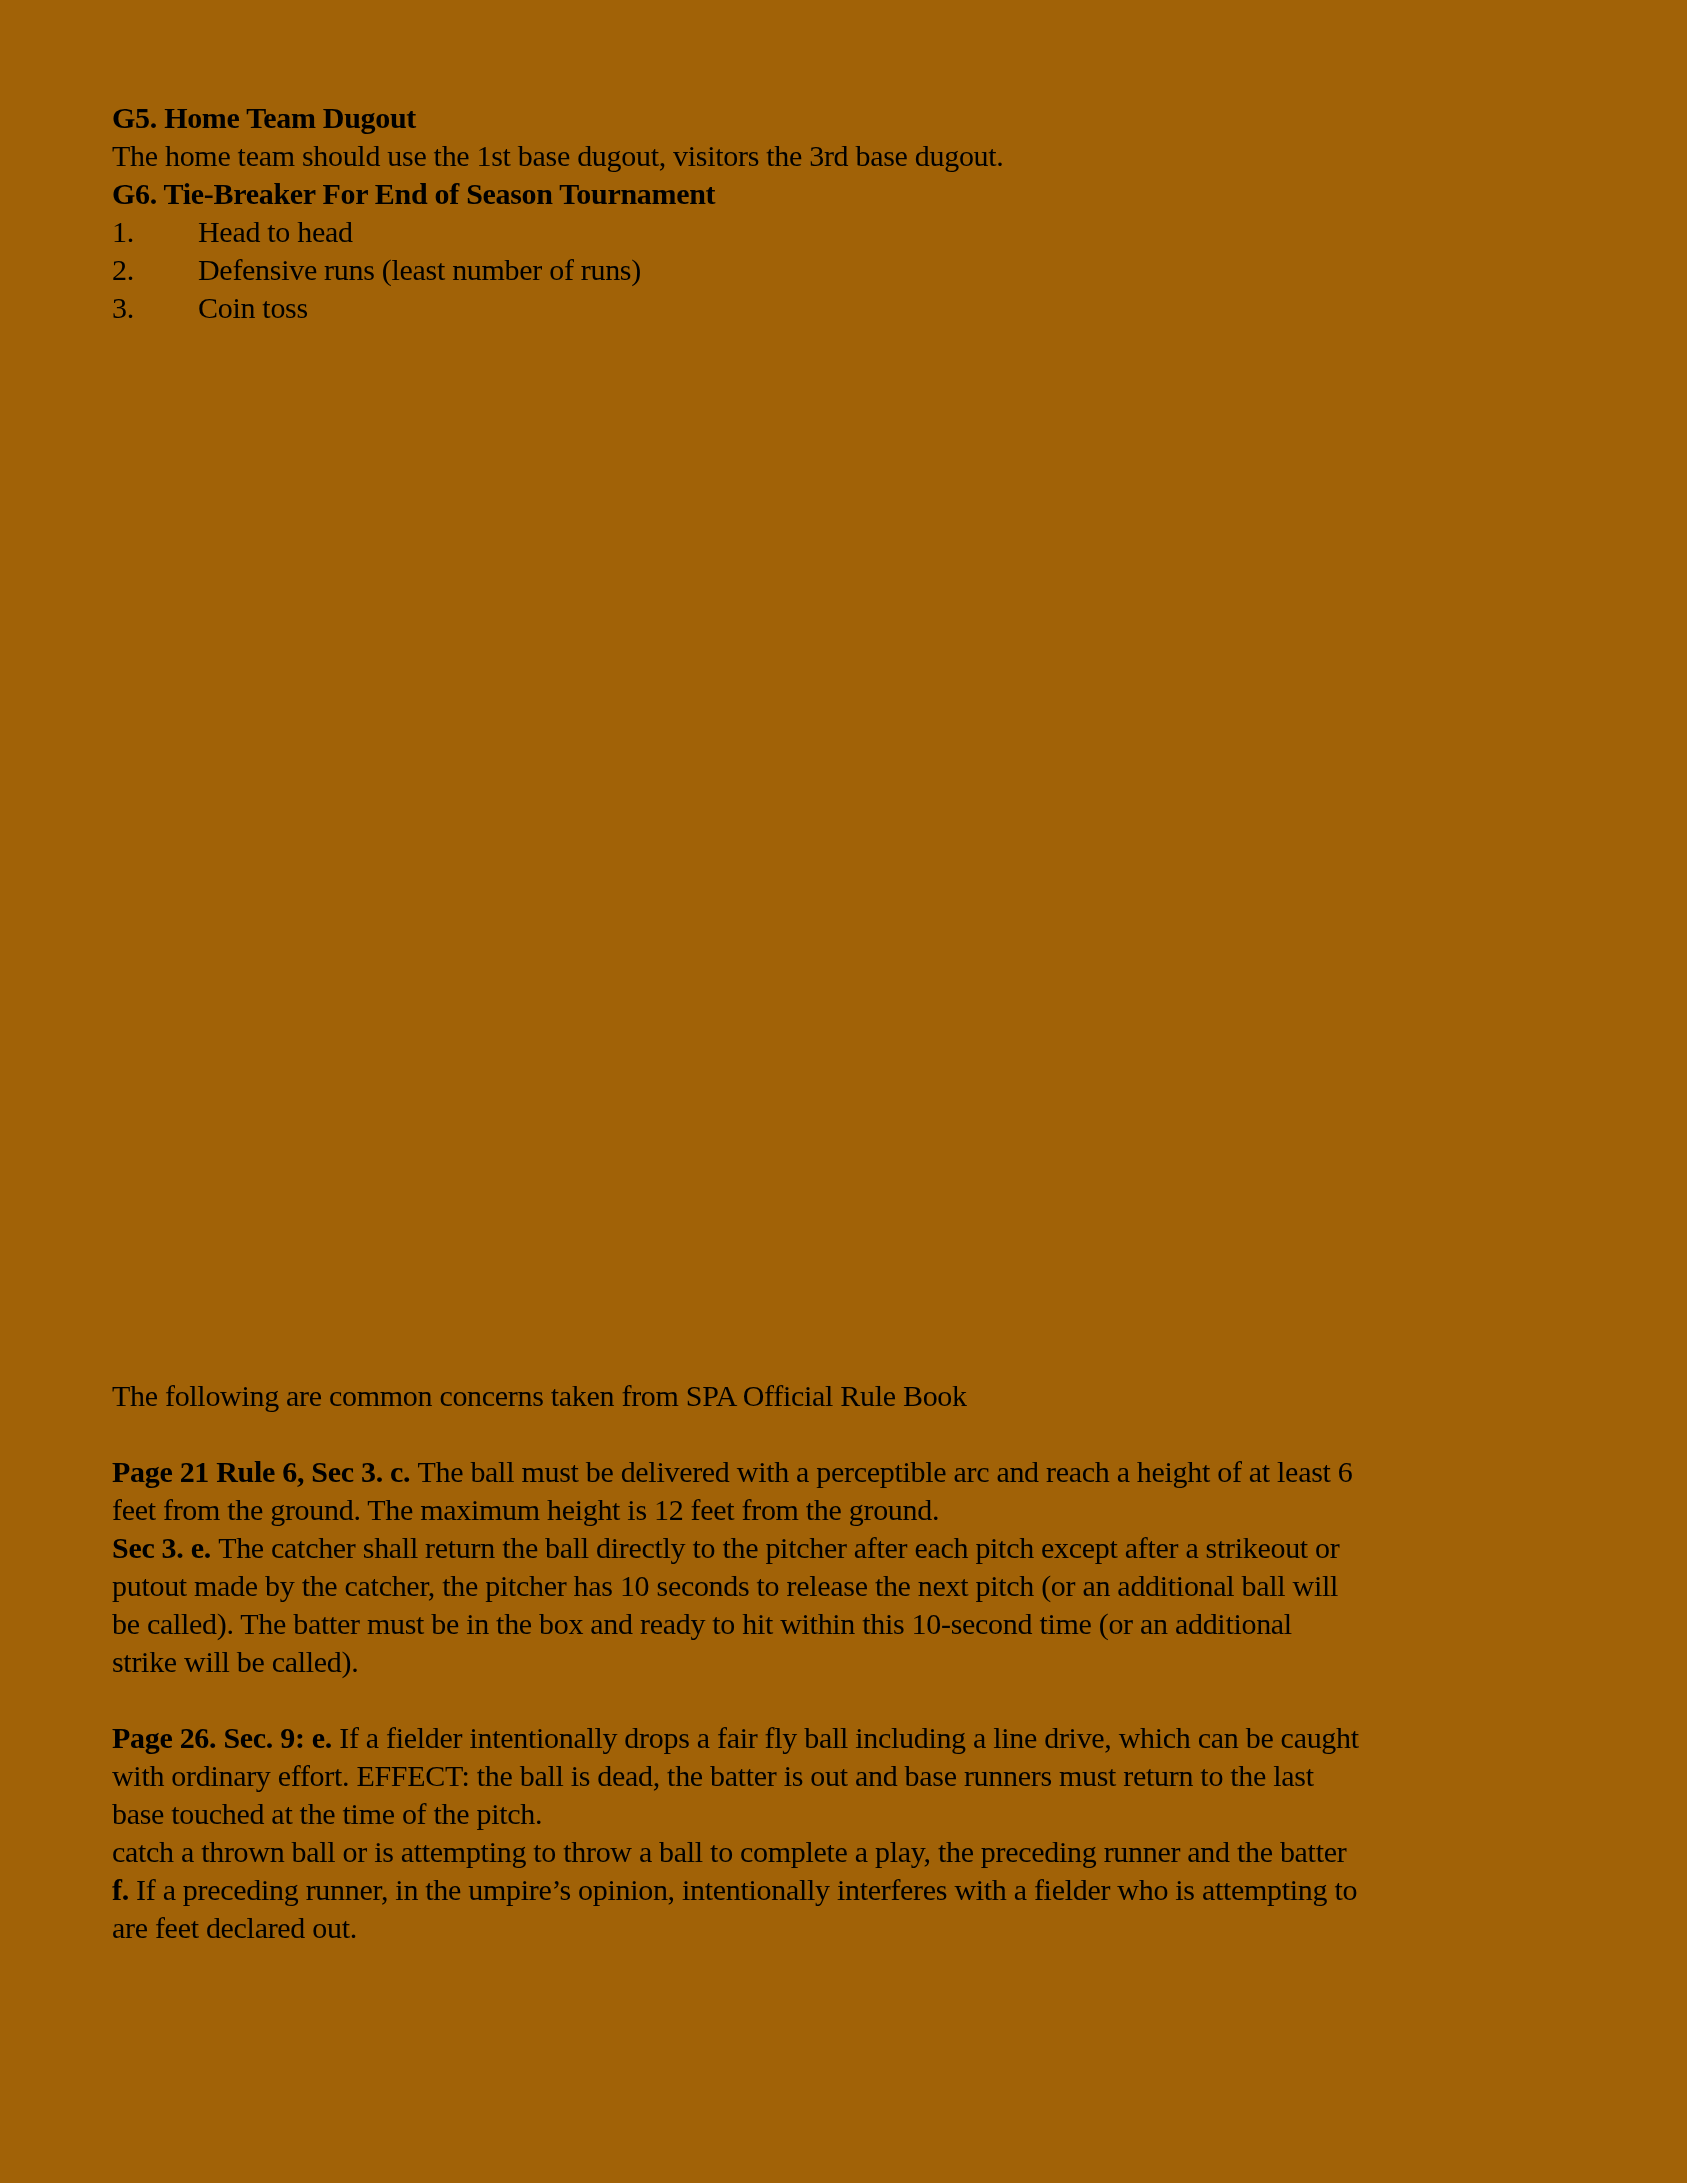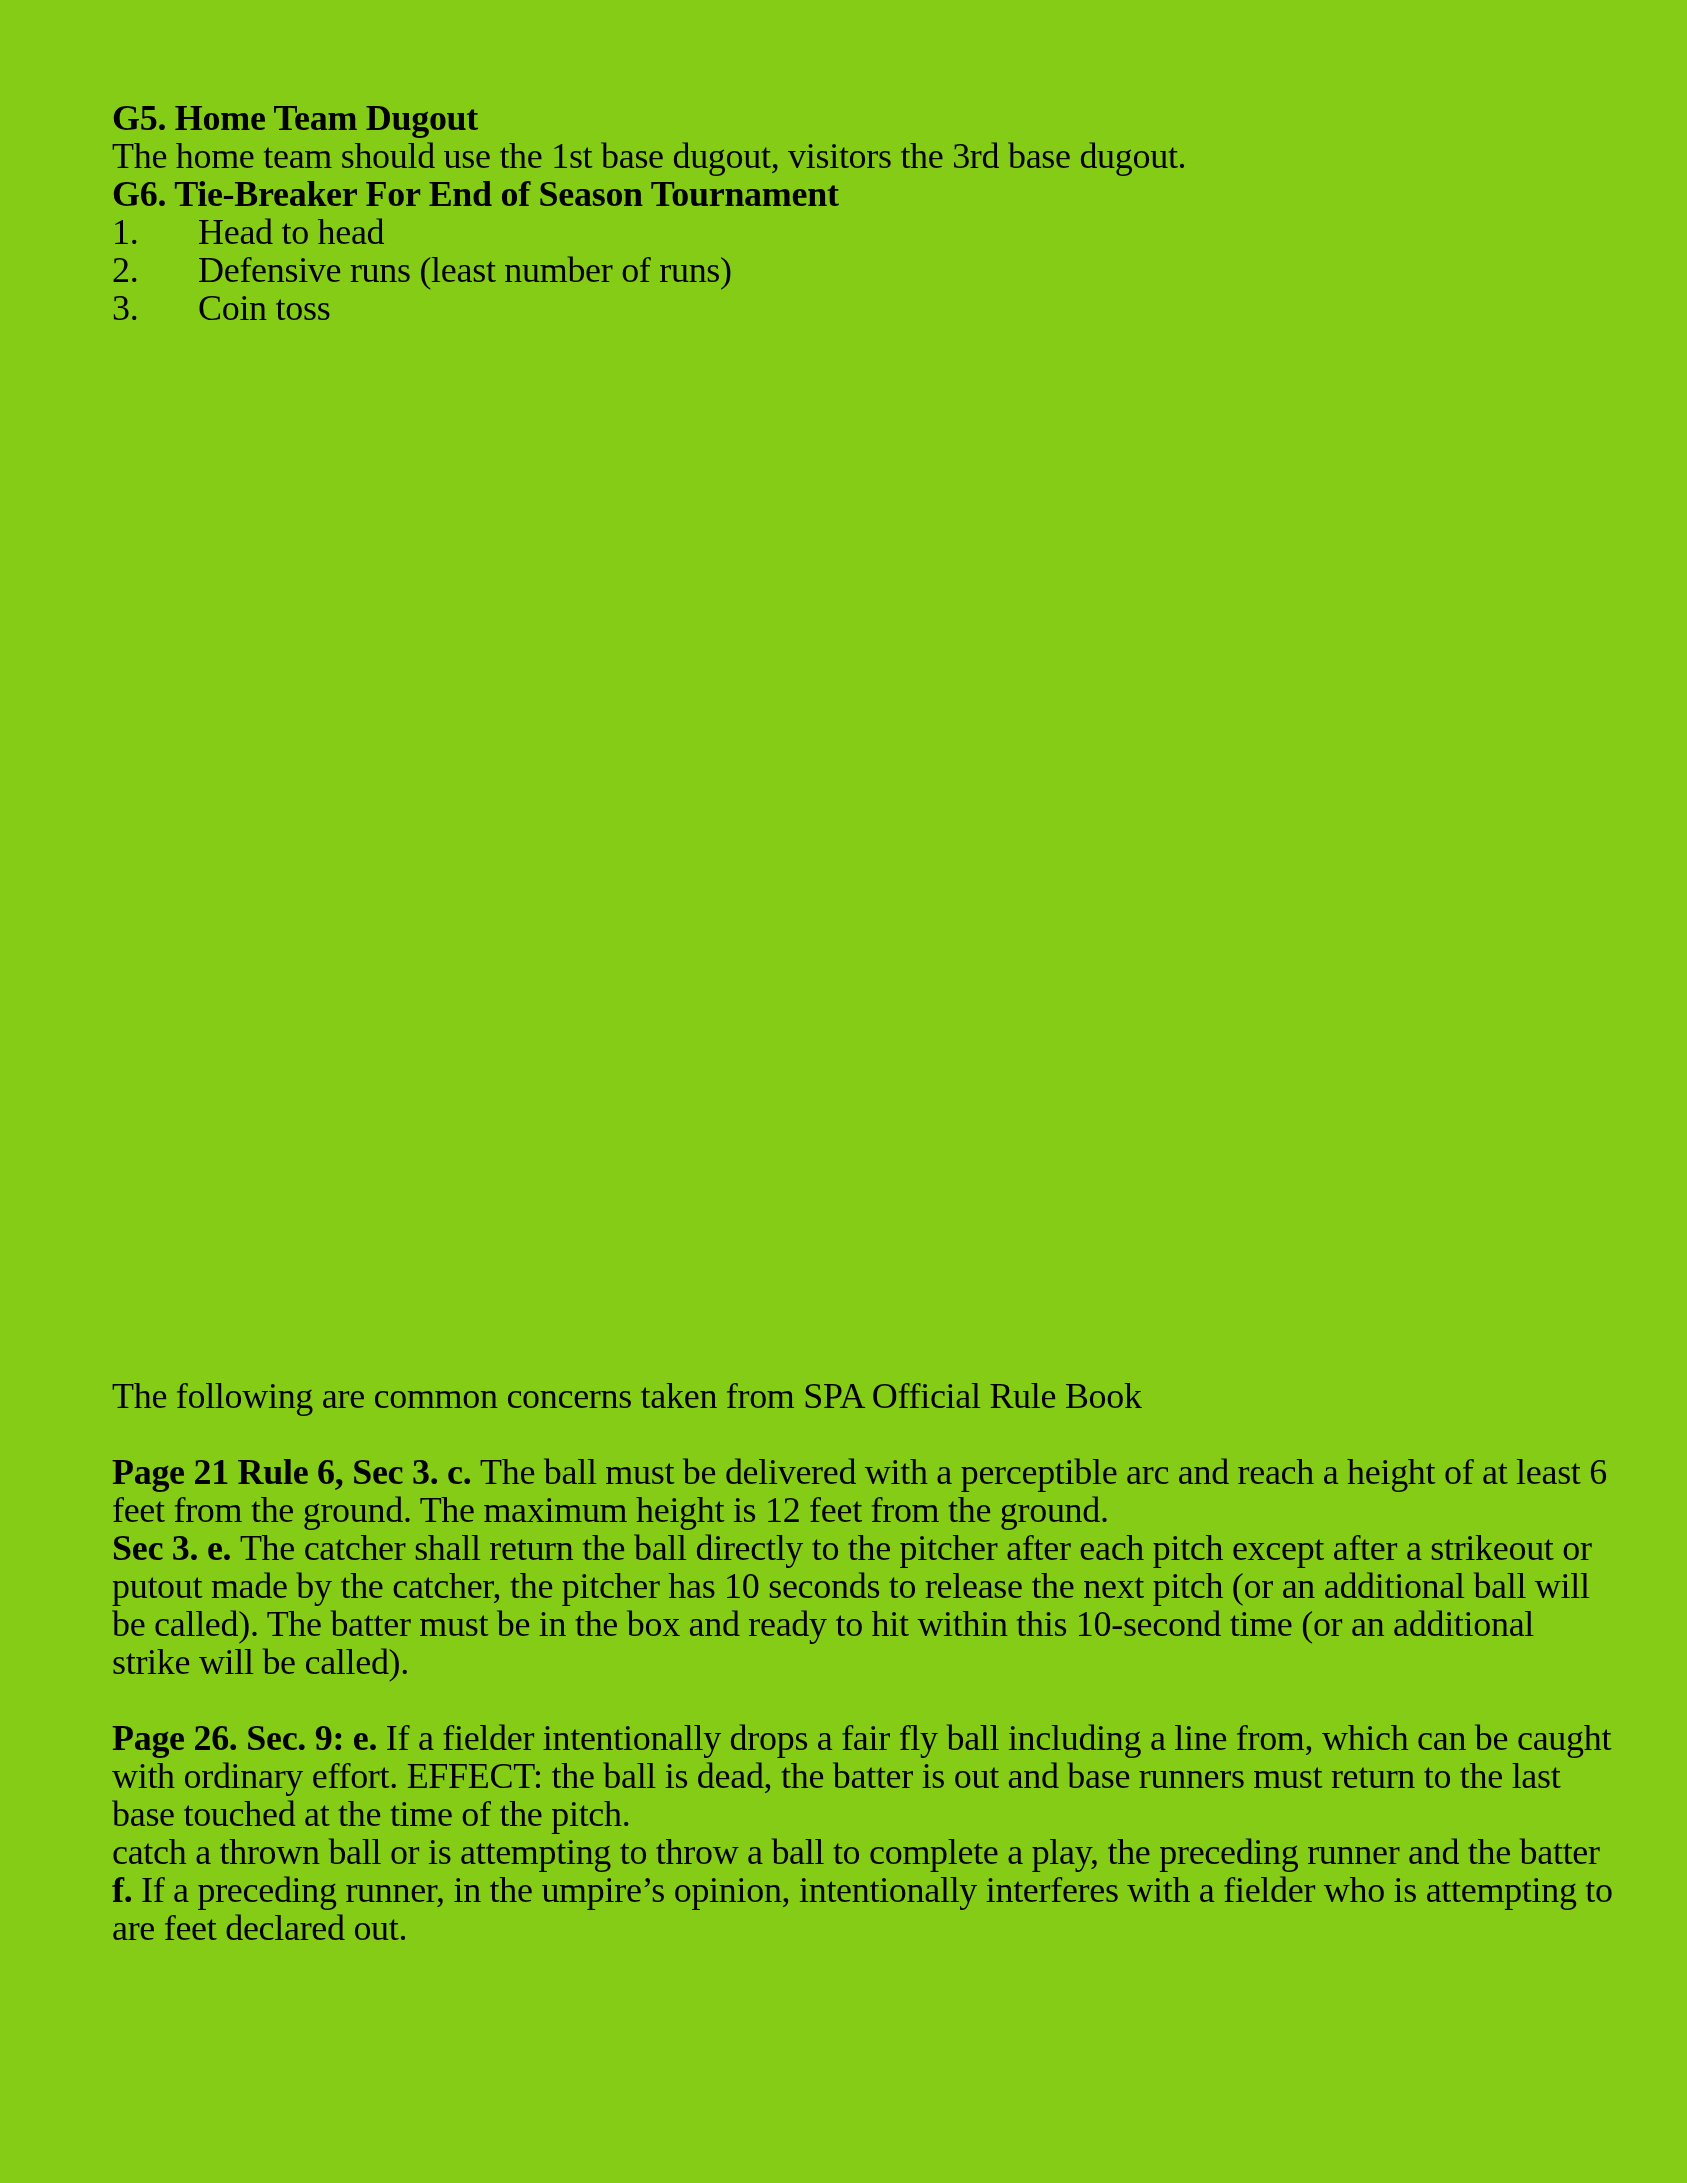--- a/index.html
+++ b/index.html
@@ -4,26 +4,26 @@
 <style>
   html, body {
     margin: 0;
     padding: 0;
     background: #ffffff;
   }
   .page {
     position: relative;
     width: 1687px;
     height: 2183px;
-    background: #84cc16;
+    background: #a16207;
     overflow: hidden;
     box-sizing: border-box;
     padding: 99px 112px 12px 112px;
     font-family: "Liberation Serif", "DejaVu Serif", serif;
-    font-size: 36px;
+    font-size: 30px;
     line-height: 38px;
     letter-spacing: -0.3px;
     color: #000000;
   }
   .line {
     height: 38px;
     white-space: nowrap;
   }
   .bold, .lead {
     font-weight: bold;
@@ -83,21 +83,21 @@
     <div class="line">
       <span class="lead">Sec 3. e.</span><span>The catcher shall return the ball directly to the pitcher after each pitch except after a strikeout or</span>
     </div>
     <div class="line">putout made by the catcher, the pitcher has 10 seconds to release the next pitch (or an additional ball will</div>
     <div class="line">be called). The batter must be in the box and ready to hit within this 10-second time (or an additional</div>
     <div class="line">strike will be called).</div>
   </section>
 
   <section class="gap-para">
     <div class="line">
-      <span class="lead">Page 26. Sec. 9: e.</span><span>If a fielder intentionally drops a fair fly ball including a line from, which can be caught</span>
+      <span class="lead">Page 26. Sec. 9: e.</span><span>If a fielder intentionally drops a fair fly ball including a line drive, which can be caught</span>
     </div>
     <div class="line">with ordinary effort. EFFECT: the ball is dead, the batter is out and base runners must return to the last</div>
     <div class="line">base touched at the time of the pitch.</div>
   </section>
 
   <section>
     <div class="line">catch a thrown ball or is attempting to throw a ball to complete a play, the preceding runner and the batter</div>
     <div class="line">
       <span class="lead">f.</span><span>If a preceding runner, in the umpire’s opinion, intentionally interferes with a fielder who is attempting to</span>
     </div>

